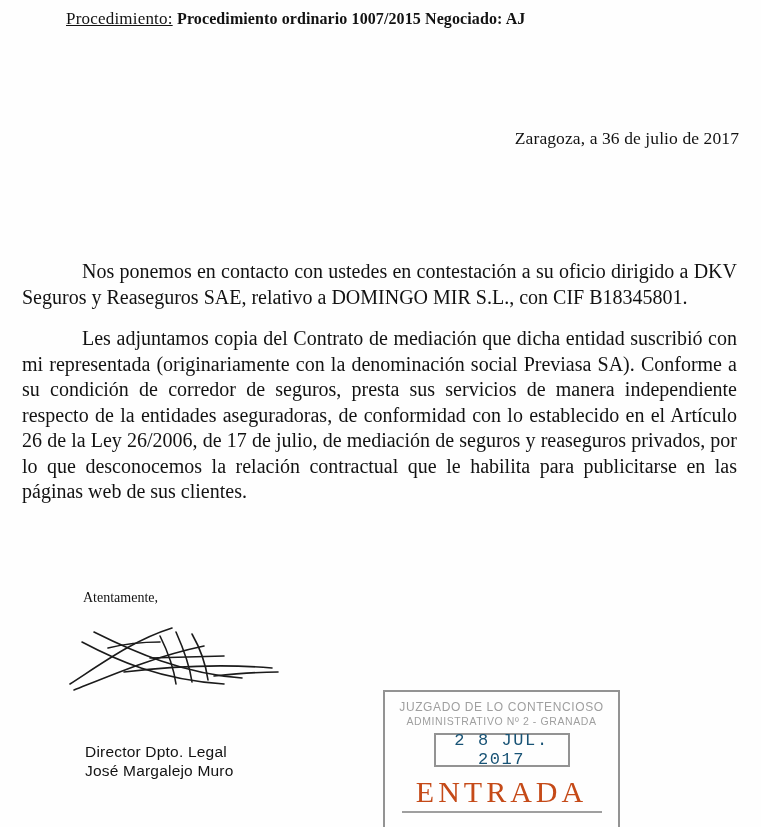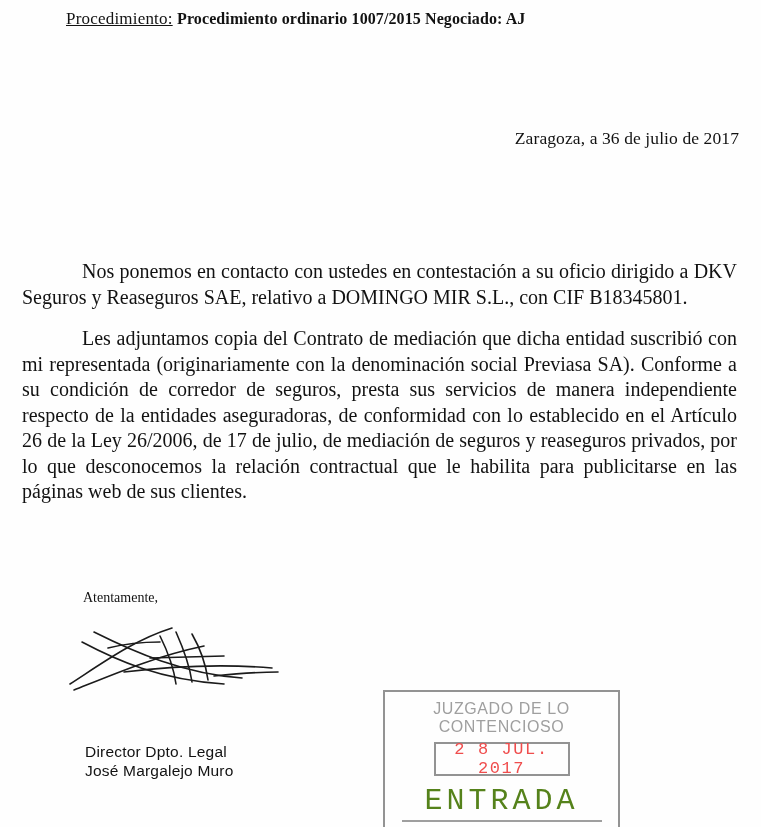--- a/index.html
+++ b/index.html
@@ -117,49 +117,49 @@
     height: 137px;
     border: 2px solid #8e8e8e;
     color: #8a8a8a;
     font-family: "Liberation Sans", sans-serif;
     text-align: center;
     opacity: 0.95;
     overflow: hidden;
   }
   .stamp-line1 {
     margin-top: 8px;
-    font-size: 16px;
+    font-size: 12px;
     letter-spacing: 0.6px;
     color: #9a9a9a;
   }
   .stamp-line2 {
     font-size: 10.5px;
     letter-spacing: 0.6px;
     color: #9a9a9a;
     margin-top: 1px;
   }
   .stamp-date-box {
     margin: 6px auto 0 auto;
     width: 132px;
     height: 30px;
     border: 2px solid #8e8e8e;
     display: flex;
     align-items: center;
     justify-content: center;
     font-size: 17px;
     letter-spacing: 1.6px;
-    color: #ef4444;
+    color: #0c4a6e;
     font-family: "Liberation Mono", monospace;
   }
   .stamp-entrada {
     margin-top: 8px;
     font-size: 30px;
     letter-spacing: 4px;
-    color: #4d7c0f;
-    font-family: Liberation Mono, monospace;
+    color: #c2410c;
+    font-family: Liberation Serif, serif;
   }
   .stamp-underline {
     margin: 2px auto 0 auto;
     width: 200px;
     height: 2px;
     background: #9a9a9a;
   }
 </style>
 </head>
 <body>
@@ -195,18 +195,19 @@
     </g>
   </svg>
 
   <div class="signer">
     <div>Director Dpto. Legal</div>
     <div>José Margalejo Muro</div>
   </div>
 
   <div class="stamp">
     <div class="stamp-line1">JUZGADO DE LO CONTENCIOSO</div>
+    <div class="stamp-line2">ADMINISTRATIVO Nº 2 - GRANADA</div>
     <div class="stamp-date-box">2 8  JUL.  2017</div>
     <div class="stamp-entrada">ENTRADA</div>
     <div class="stamp-underline"></div>
   </div>
 
 </div>
 
 </body></html>

